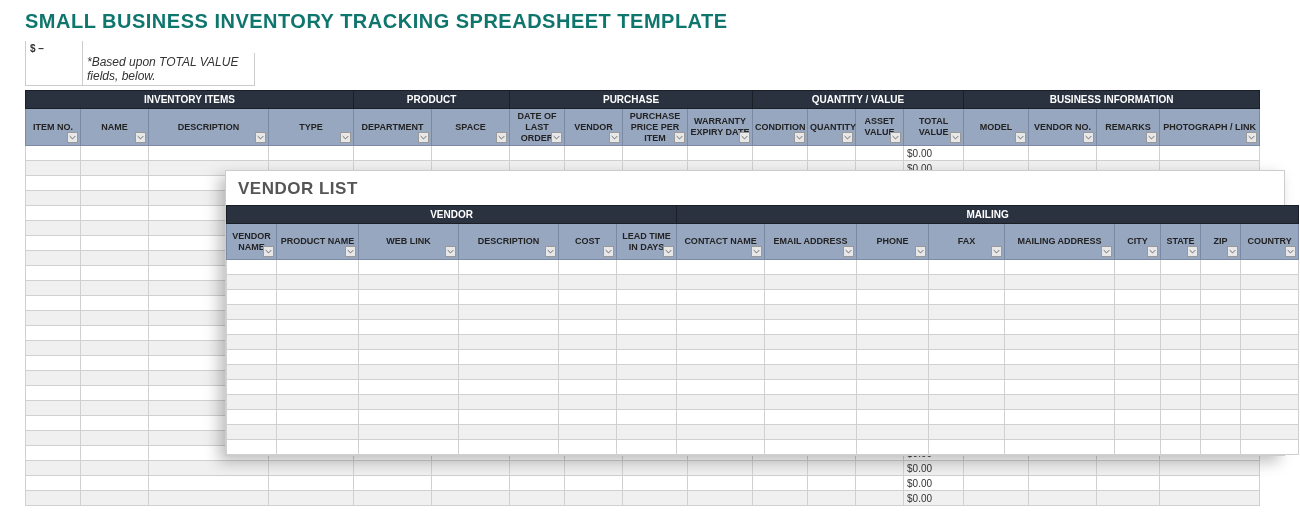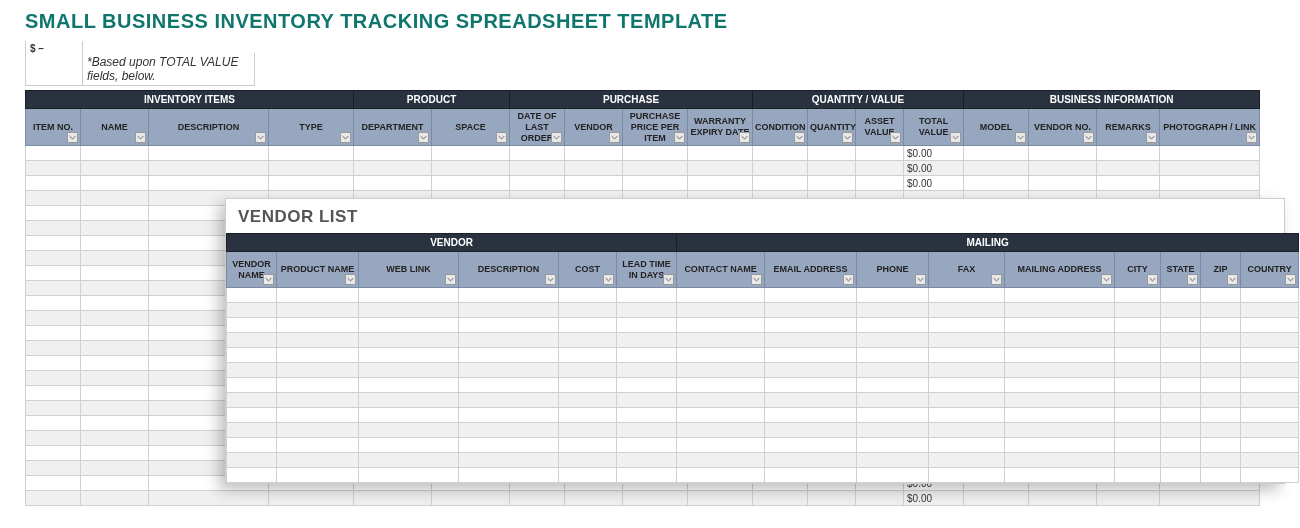--- a/index.html
+++ b/index.html
@@ -13,21 +13,21 @@
   table { border-collapse: collapse; table-layout: fixed; }
   .inv { margin: 0 25px; width: 1234px; }
   .group-row td { background: #2a3240; color: #fff; font-weight: bold; text-align: center; font-size: 10px; padding: 3px 19px; border: 1px solid #1a1f27; }
   .hdr-row td { background: #98a7c0; color: #222; font-weight: bold; text-align: center; font-size: 9px; padding: 2px 2px; height: 36px; border: 1px solid #7b8aa4; position: relative; vertical-align: middle; line-height: 1.2; }
   .data-row td { border: 1px solid #d0d0d0; height: 15px; font-size: 10px; padding: 0 3px; }
   .data-row.odd td { background: #f0f0f0; }
   .data-row.even td { background: #fff; }
   .tot { text-align: left; }
   .drop { position: absolute; right: 2px; bottom: 2px; width: 11px; height: 11px; background: #e8e8e8; border: 1px solid #999; display: flex; align-items: center; justify-content: center; }
   .drop svg { width: 7px; height: 5px; }
-  .overlay { position: absolute; left: 225px; top: 170px; width: 1060px; background: #fff; border: 1px solid #ccc; box-shadow: -6px 6px 14px rgba(0,0,0,0.25); margin-top: 28px; }
+  .overlay { position: absolute; left: 225px; top: 170px; width: 1060px; background: #fff; border: 1px solid #ccc; box-shadow: -6px 6px 14px rgba(0,0,0,0.25); }
   .ov-title { font-size: 17px; font-weight: bold; color: #555; padding: 8px 12px 6px; letter-spacing: 0.5px; }
   .vl { width: 100%; }
   .wrap { position: relative; }
 </style>
 </head>
 <body>
 
 <div class="wrap">
 
 <div class="page-title">SMALL BUSINESS INVENTORY TRACKING SPREADSHEET TEMPLATE</div>

